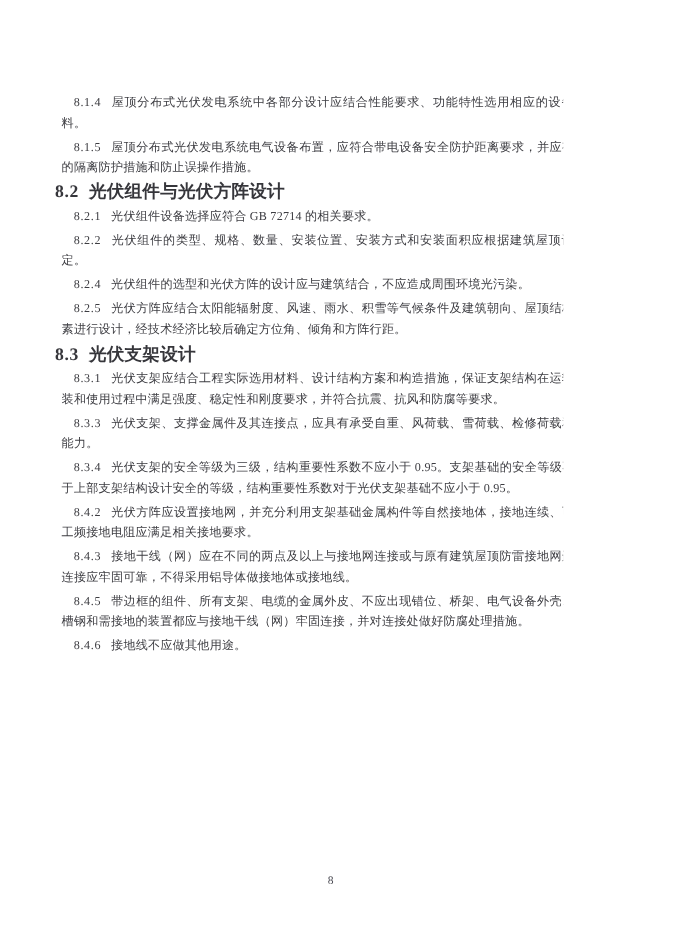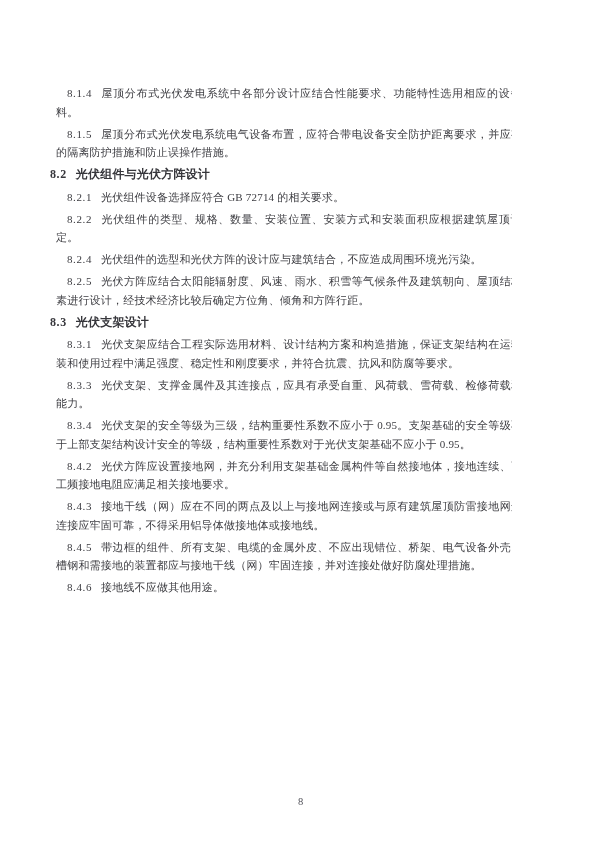--- a/index.html
+++ b/index.html
@@ -28,21 +28,21 @@
   }
   p.clause {
     font-size: 11px;
     line-height: 18.5px;
     margin: 0 0 3.5px 0;
     text-align: justify;
     text-indent: 11px;
     letter-spacing: 0.2px;
   }
   h2.sec {
-    font-size: 12px;
+    font-size: 16px;
     line-height: 19px;
     font-weight: bold;
     color: #36363b;
     margin: 1px 0 3.5px -6px;
     letter-spacing: 0.2px;
   }
   .num {
     letter-spacing: 0.6px;
     margin-right: 9px;
     white-space: nowrap;

